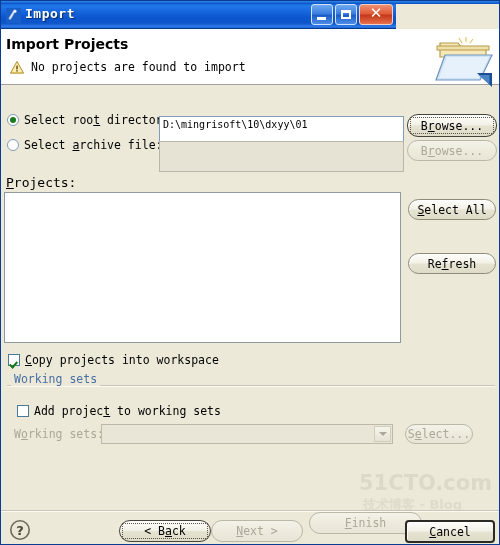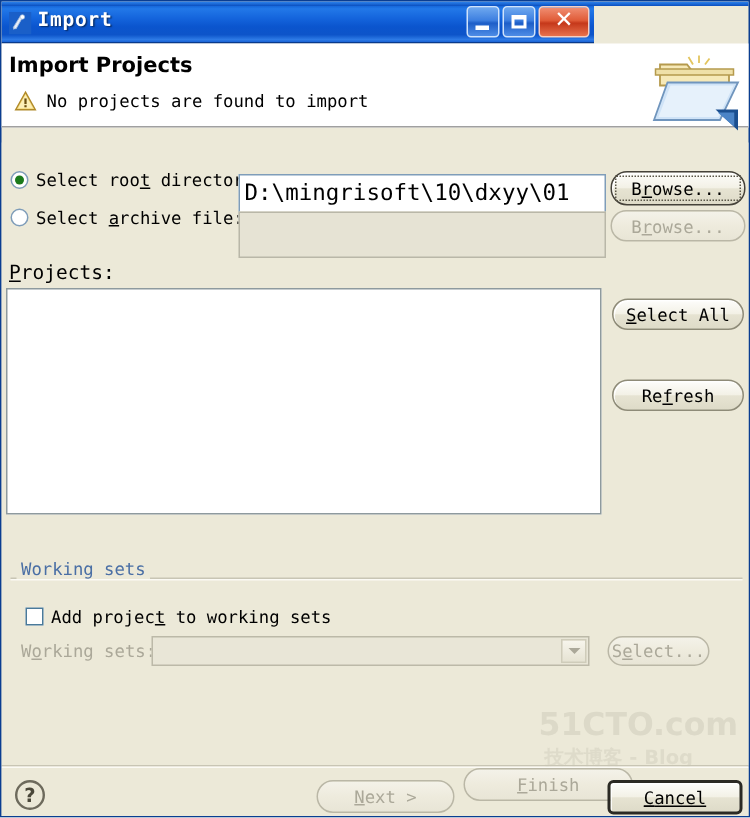--- a/index.html
+++ b/index.html
@@ -178,21 +178,21 @@
     border-radius: 50%;
     background: #1b7a1b;
   }
 
   .txtfield {
     position: absolute;
     height: 31px;
     background: #ffffff;
     border: 1px solid #7f9db9;
     box-sizing: border-box;
-    font-size: 15px;
+    font-size: 10px;
     color: #000;
     padding: 2px 3px 0 3px;
     white-space: nowrap;
     overflow: hidden;
   }
   .txtfield.disabled {
     background: #e6e3d4;
     border-color: #b9b7a8;
   }
   #field-root { left: 158px; top: 115px; width: 245px; }
@@ -239,21 +239,21 @@
   #btn-browse1 { left: 406px; top: 113px; width: 90px; height: 23px; }
   #btn-browse2 { left: 406px; top: 139px; width: 90px; height: 21px; }
   #btn-select-all   { left: 407px; top: 198px; width: 88px; height: 21px; }
   #btn-deselect-all { left: 407px; top: 225px; width: 88px; height: 21px; }
   #btn-refresh      { left: 407px; top: 252px; width: 88px; height: 21px; }
   #btn-select-ws    { left: 404px; top: 423px; width: 68px; height: 20px; }
 
   #btn-back   { left: 118px; top: 519px; width: 92px; height: 22px; }
   #btn-next   { left: 210px; top: 519px; width: 92px; height: 22px; }
   #btn-finish { left: 308px; top: 511px; width: 113px; height: 22px; }
-  #btn-cancel { left: 404px; top: 519px; width: 90px; height: 23px; text-decoration: underline; }
+  #btn-cancel { left: 404px; top: 519px; width: 90px; height: 23px; }
 
   .u { text-decoration: underline; }
 
   
   .projects-label {
     position: absolute;
     left: 5px; top: 80px;
     font-size: 13px;
     color: #000;
   }
@@ -469,20 +469,24 @@
       <label class="radio-label">
         <span class="radio"></span>
         <span><span>Select </span><span class="u">a</span><span>rchive file:</span></span>
       </label>
     </div>
 
     <div class="projects-label"><span></span><span class="u">P</span><span>rojects:</span></div>
 
     <div class="listbox"></div>
 
+    <div class="chk-row" id="chk-copy">
+      <span class="checkbox checked"></span>
+      <span><span></span><span class="u">C</span><span>opy projects into workspace</span></span>
+    </div>
 
     <div class="group-line"></div>
     <div class="group-line-top2"></div>
     <div class="group-label">Working sets</div>
 
     <div class="chk-row" id="chk-addws">
       <span class="checkbox"></span>
       <span><span>Add projec</span><span class="u">t</span><span> to working sets</span></span>
     </div>
   </div>
@@ -520,20 +524,23 @@
 
   <div class="bottom-sep"></div>
   <div class="bottom-sep2"></div>
   <div class="bottom-bar"></div>
 
   <svg class="help-icon" viewBox="0 0 22 22">
     <circle cx="11" cy="11" r="9.2" fill="#ebe8d7" stroke="#6d6a5c" stroke-width="1.6"></circle>
     <text x="11" y="15.6" text-anchor="middle" font-family="DejaVu Sans, sans-serif" font-size="13" font-weight="bold" fill="#4a4739">?</text>
   </svg>
 
+  <div class="btn focused" id="btn-back">
+    <span><span>&lt; </span><span>B</span><span class="u">a</span><span>ck</span></span>
+  </div>
   <div class="btn disabled" id="btn-next">
     <span><span></span><span class="u">N</span><span>ext &gt;</span></span>
   </div>
   <div class="btn disabled" id="btn-finish">
     <span><span></span><span class="u">F</span><span>inish</span></span>
   </div>
   <div class="btn default" id="btn-cancel">
     <span><span></span><span class="u">C</span><span>ancel</span></span>
   </div>
 

